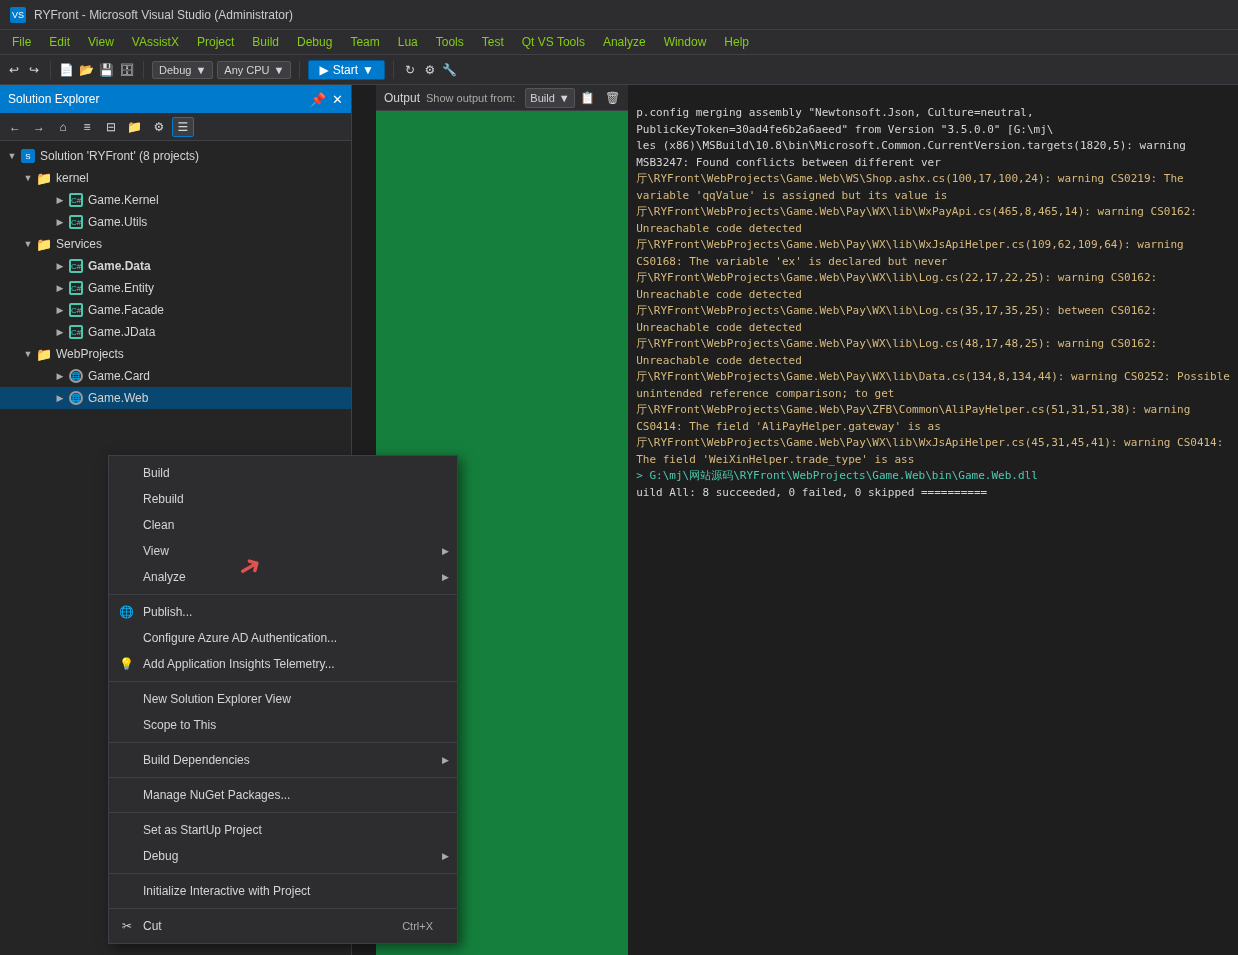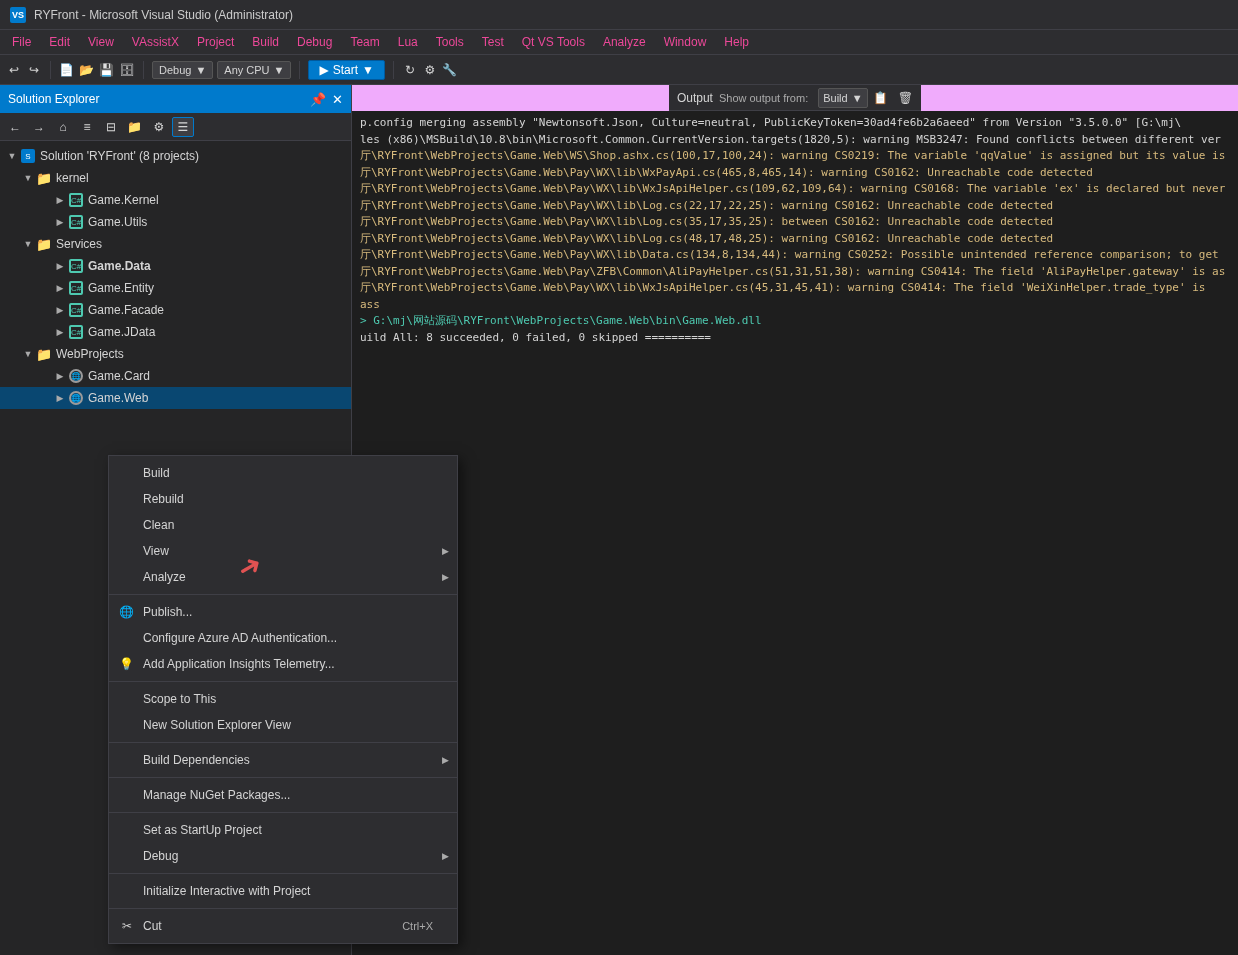--- a/index.html
+++ b/index.html
@@ -28,38 +28,38 @@
     .title-bar .app-icon {
       width: 16px; height: 16px;
       background: #007acc;
       border-radius: 2px;
       margin-right: 8px;
       display: inline-flex;
       align-items: center;
       justify-content: center;
       color: white;
       font-size: 9px;
-      font-weight: bold;
+      font-weight: normal;
     }
 
     
     .menu-bar {
       height: 25px;
       background: #2d2d30;
       display: flex;
       align-items: center;
       padding: 0 4px;
       border-bottom: 1px solid #3f3f46;
       gap: 2px;
     }
     .menu-bar span {
       padding: 3px 8px;
       cursor: pointer;
       font-size: 12px;
-      color: #ec4899;
+      color: #84cc16;
     }
 
     
     .toolbar {
       height: 30px;
       background: #2d2d30;
       display: flex;
       align-items: center;
       padding: 0 6px;
       border-bottom: 1px solid #3f3f46;
@@ -98,20 +98,21 @@
       display: inline-flex;
       align-items: center;
       justify-content: center;
       font-size: 12px;
     }
 
     
     .main-layout {
       display: flex;
       height: calc(955px - 85px);
+      gap: 24px;
     }
 
     
     .solution-explorer {
       width: 352px;
       background: #252526;
       border-right: 1px solid #3f3f46;
       display: flex;
       flex-direction: column;
       position: relative;
@@ -298,23 +299,22 @@
       display: flex;
       flex-direction: column;
       background: #1e1e1e;
       overflow: hidden;
     }
 
     
     .output-panel {
       flex: 1;
       display: flex;
-      flex-direction: column;
-      background: #f0abfc;
-      align-items: center;
+      flex-direction: row;
+      background: #15803d;
     }
     .output-toolbar {
       height: 26px;
       background: #2d2d30;
       display: flex;
       align-items: center;
       padding: 0 8px;
       gap: 6px;
       border-bottom: 1px solid #3f3f46;
     }
@@ -331,21 +331,21 @@
       padding: 0 4px;
       border-radius: 2px;
       display: flex;
       align-items: center;
       gap: 4px;
       margin-left: 4px;
     }
     .output-content {
       flex: 1;
       overflow-y: auto;
-      padding: 4px 8px;
+      padding: 20px 8px;
       font-family: Consolas, monospace;
       font-size: 11px;
       color: #d4d4d4;
       background: #1e1e1e;
       line-height: 1.5;
     }
     .output-content .warn { color: #d7ba7d; }
     .output-content .success { color: #4ec9b0; }
 
     
@@ -555,25 +555,25 @@
         <span class="cm-icon"></span>
         <span>Configure Azure AD Authentication...</span>
       </div>
       <div class="cm-item">
         <span class="cm-icon">💡</span>
         <span>Add Application Insights Telemetry...</span>
       </div>
       <div class="cm-sep"></div>
       <div class="cm-item">
         <span class="cm-icon"></span>
+        <span>New Solution Explorer View</span>
+      </div>
+      <div class="cm-item">
+        <span class="cm-icon"></span>
         <span>Scope to This</span>
-      </div>
-      <div class="cm-item">
-        <span class="cm-icon"></span>
-        <span>New Solution Explorer View</span>
       </div>
       <div class="cm-sep"></div>
       <div class="cm-item has-submenu">
         <span class="cm-icon"></span>
         <span>Build Dependencies</span>
       </div>
       <div class="cm-sep"></div>
       <div class="cm-item">
         <span class="cm-icon"></span>
         <span>Manage NuGet Packages...</span>

